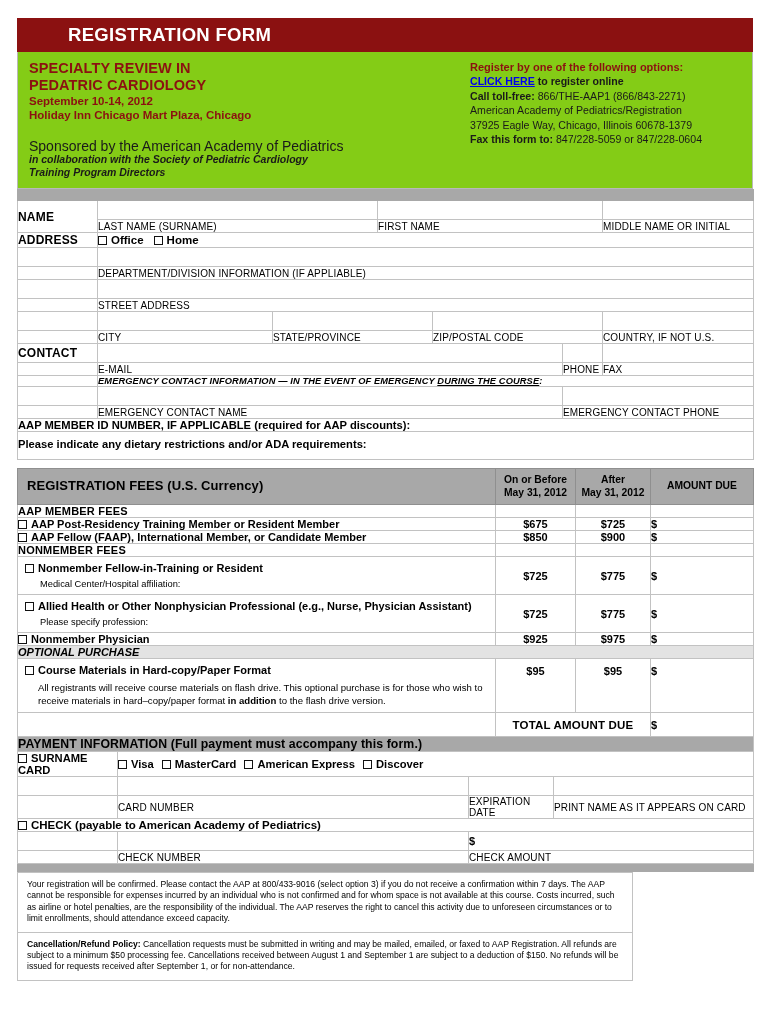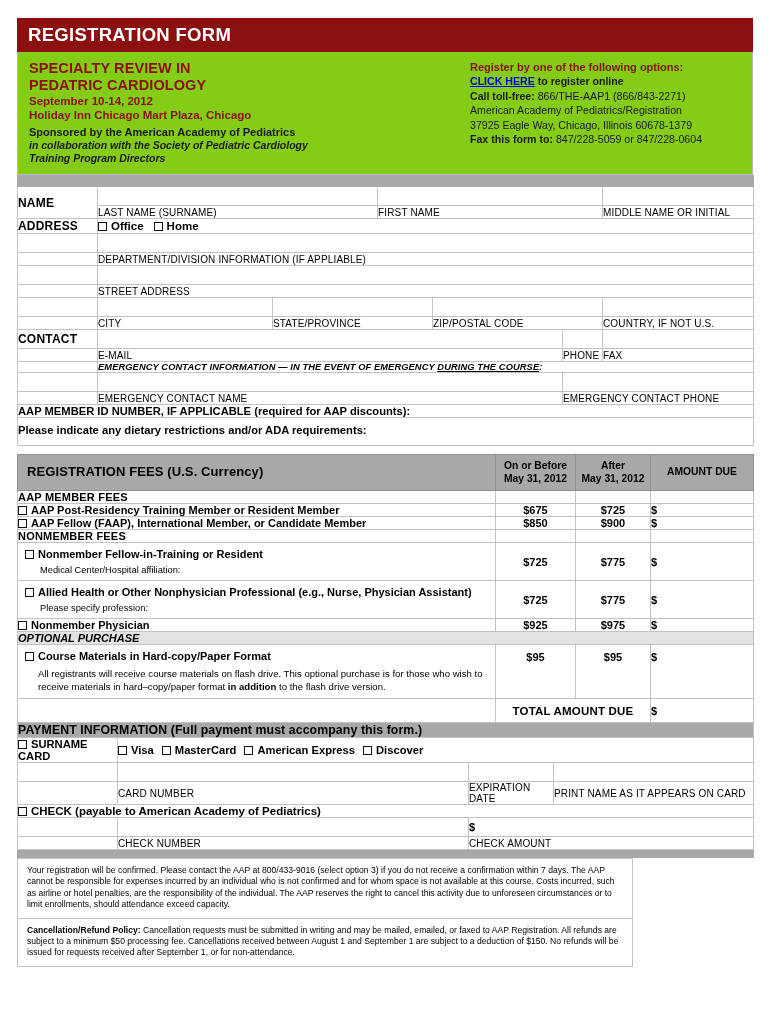--- a/index.html
+++ b/index.html
@@ -20,20 +20,21 @@
   .titlebar {
     margin-top: 18px;
     background: #8b1111;
     height: 34px;
     display: flex; align-items: center;
     padding-left: 11px;
   }
   .titlebar .t {
     color: #fff; font-size: 18.5px; font-weight: bold;
     letter-spacing: .3px;
+    margin-left: 40px;
   }
 
   
   .masthead {
     border-left: 1px solid #b9b9b9;
     border-right: 1px solid #b9b9b9;
     border-bottom: 1px solid #b9b9b9;
     display: flex;
     padding: 8px 0 9px 0;
     background:#84cc16;
@@ -43,22 +44,22 @@
 
   .ev-title {
     color: #8b1111; font-size: 14.5px; font-weight: bold;
     line-height: 17px; letter-spacing: .1px;
   }
   .ev-sub {
     color: #8b1111; font-size: 11.5px; font-weight: bold;
     line-height: 14px;
   }
   .ev-spon {
-    font-size: 11px; font-weight: bold; color: #1a1a1a;
-    line-height: 14px; margin-top: 3px;
+    font-size: 14px; font-weight: normal; color: #1a1a1a;
+    line-height: 14px; margin-top: 17px;
   }
   .ev-collab {
     font-size: 10.5px; font-style: italic; font-weight: bold; color: #1a1a1a;
     line-height: 13px;
   }
 
   .reg-head {
     color: #8b1111; font-size: 11px; font-weight: bold; line-height: 14px;
   }
   .reg-line { font-size: 10.6px; line-height: 14.5px; color:#1a1a1a; }

